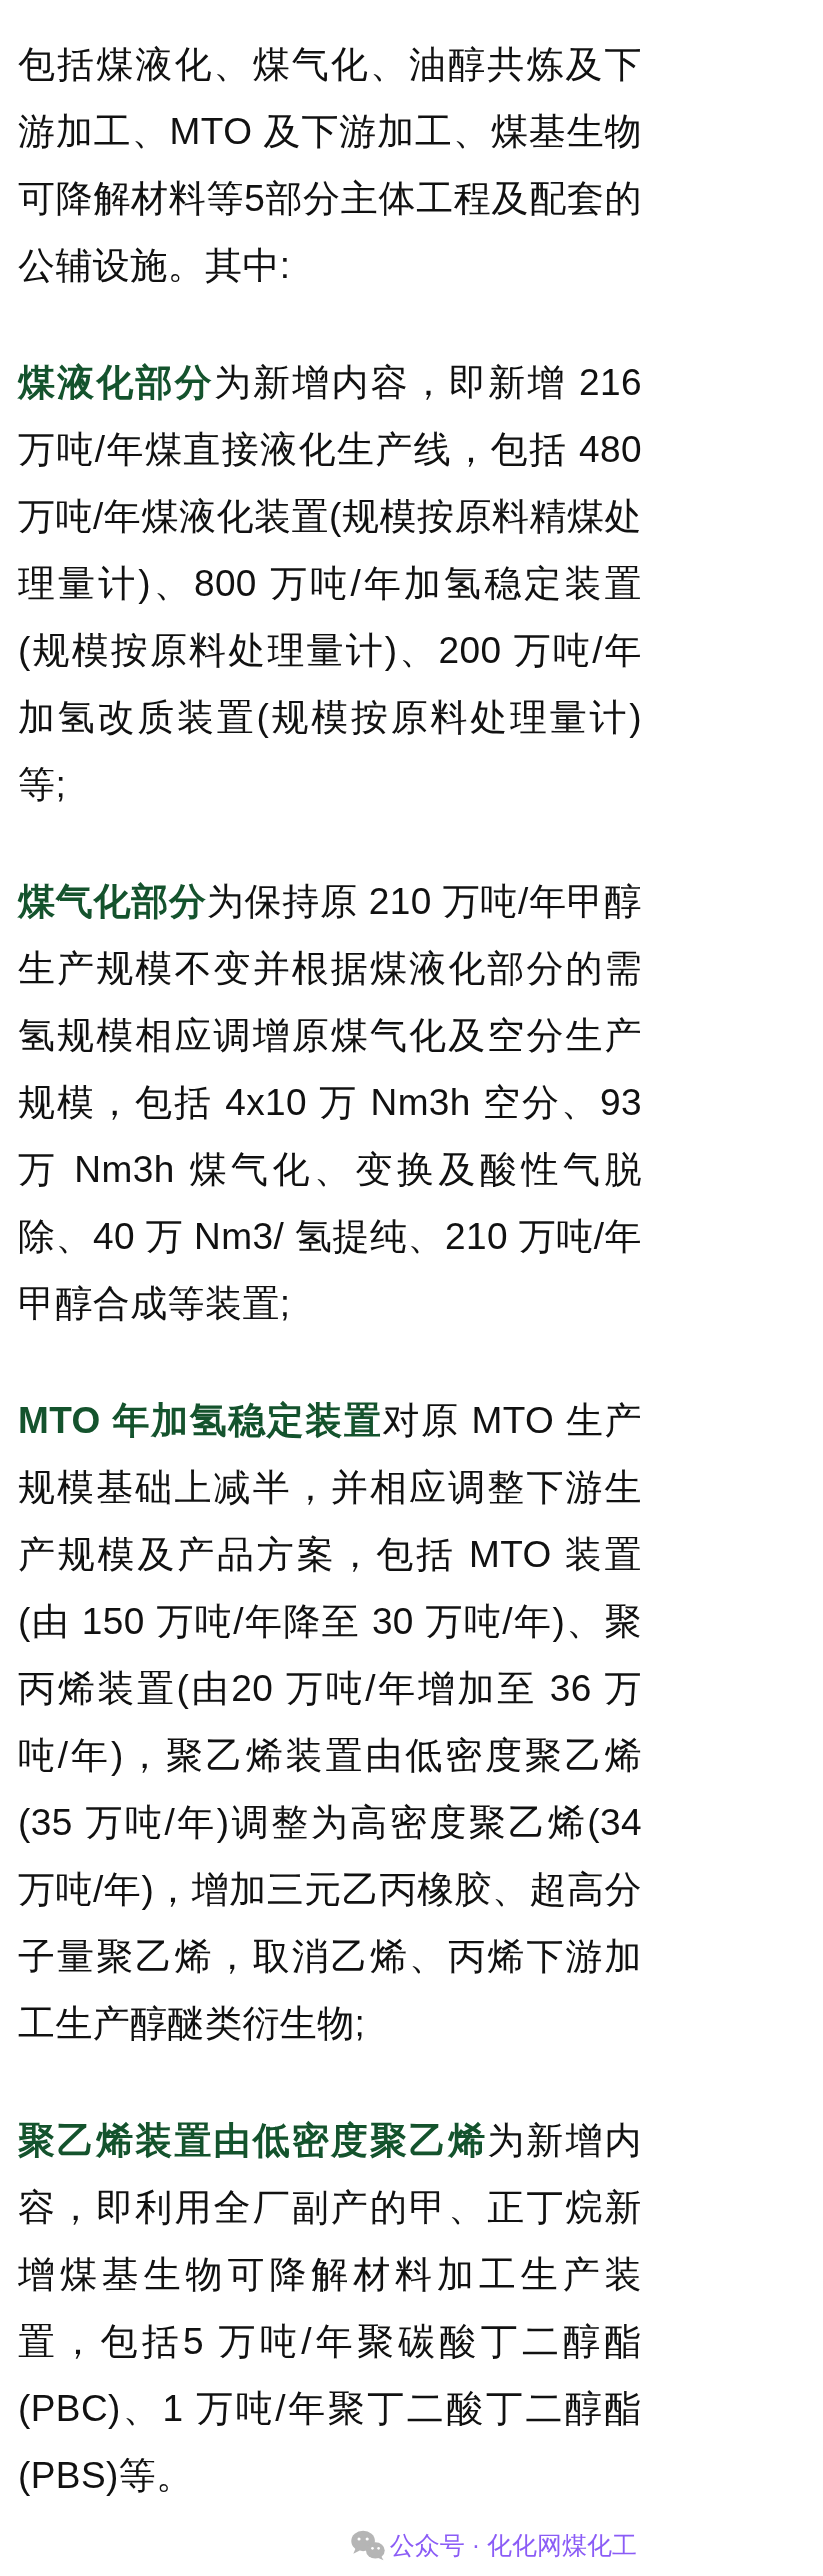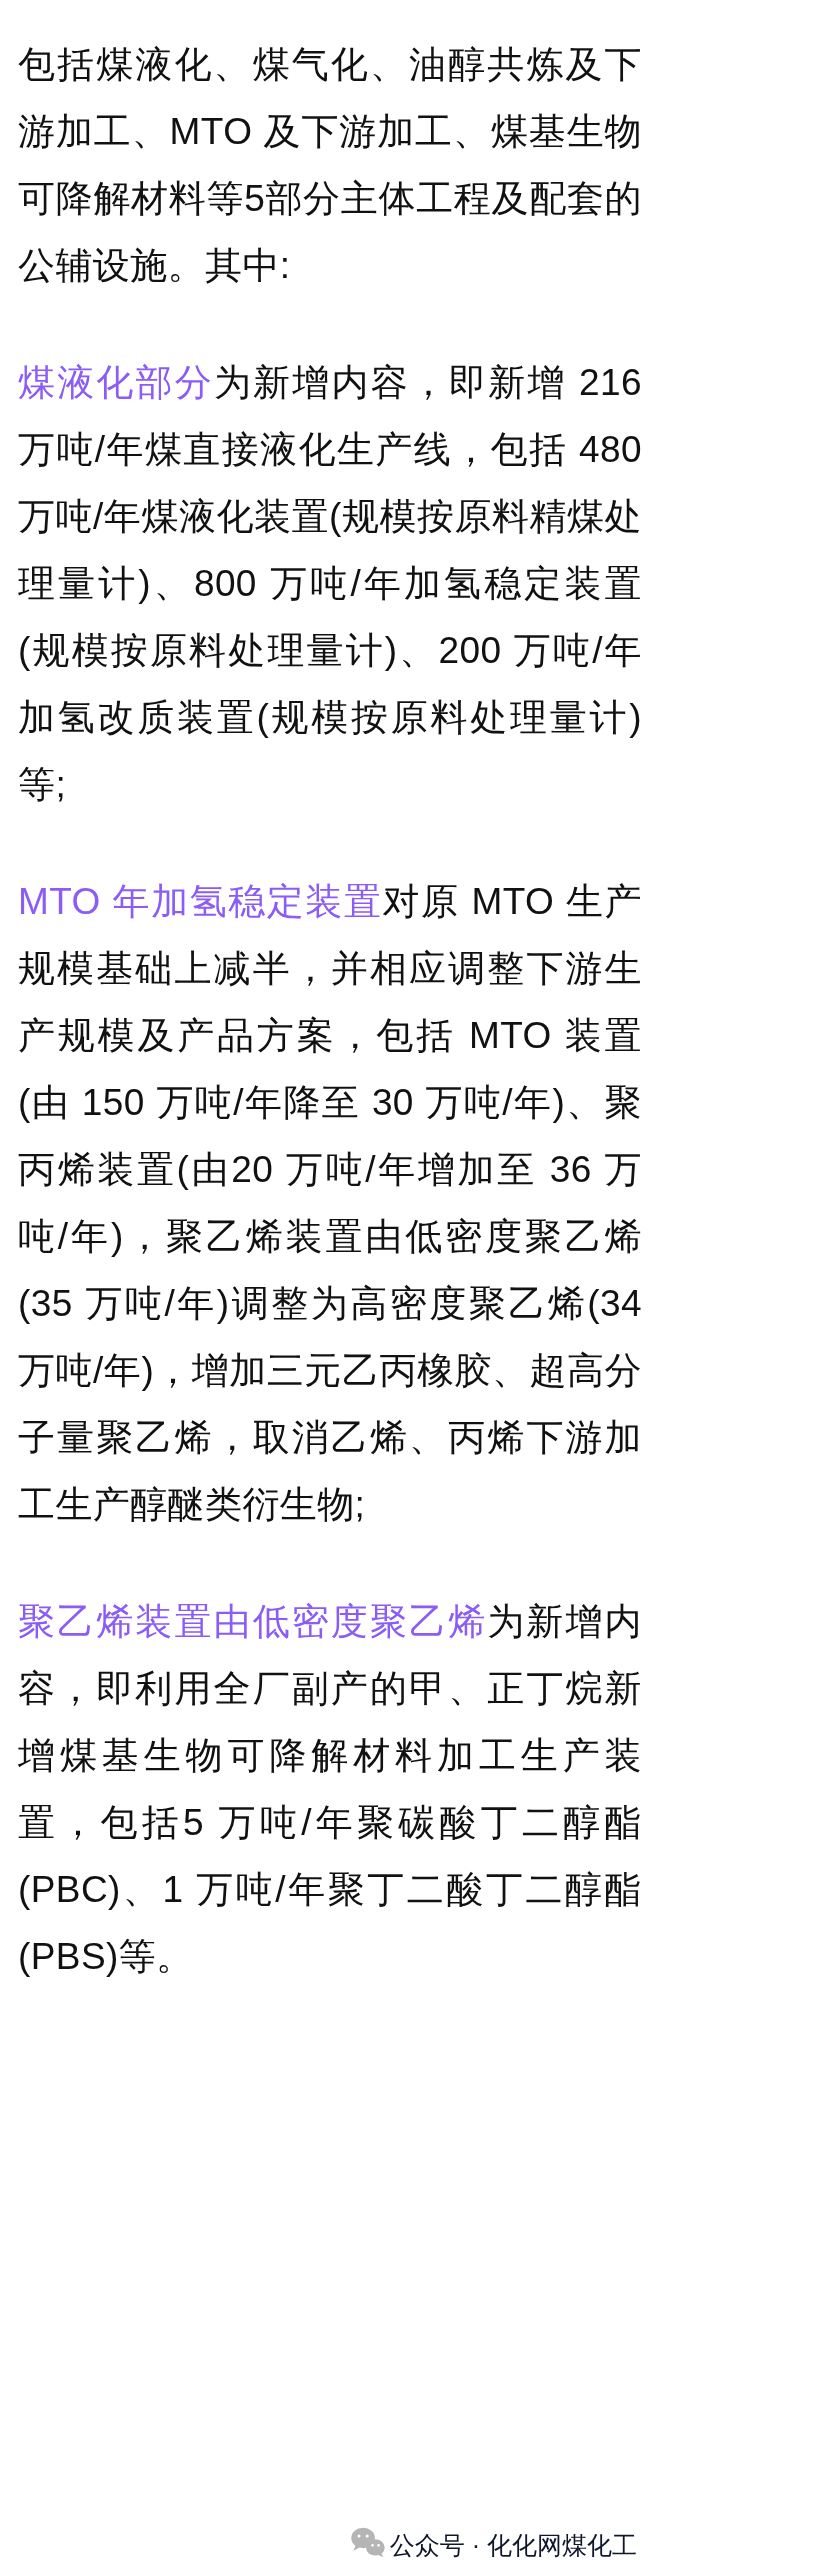--- a/index.html
+++ b/index.html
@@ -23,31 +23,31 @@
     font-size: 37px;
     line-height: 67px;
     text-align: justify;
     text-justify: inter-ideograph;
     letter-spacing: 0.4px;
     color: #111111;
     margin-bottom: 50px;
   }
   .para:last-child { margin-bottom: 0; }
   .para .lead {
-    font-weight: normal;
-    color: #8b5cf6;
+    font-weight: bold;
+    color: #14532d;
   }
   .watermark {
     position: absolute;
     right: 23px;
     bottom: 13px;
     display: flex;
-    align-items: flex-start;
+    align-items: center;
     gap: 4px;
-    color: #0f172a;
+    color: #8b5cf6;
     font-size: 25px;
     line-height: 36px;
     white-space: nowrap;
     user-select: none;
   }
   .wechat-icon {
     width: 36px;
     height: 31px;
     display: inline-block;
     flex: 0 0 auto;
@@ -55,20 +55,21 @@
 </style>
 </head>
 <body>
 
 <div class="article">
 
   <p class="para"><span class="lead"></span><span>包括煤液化、煤气化、油醇共炼及下游加工、MTO 及下游加工、煤基生物可降解材料等5部分主体工程及配套的公辅设施。其中:</span></p>
 
   <p class="para"><span class="lead">煤液化部分</span><span>为新增内容，即新增 216 万吨/年煤直接液化生产线，包括 480 万吨/年煤液化装置(规模按原料精煤处理量计)、800 万吨/年加氢稳定装置(规模按原料处理量计)、200 万吨/年加氢改质装置(规模按原料处理量计)等;</span></p>
 
+  <p class="para"><span class="lead">煤气化部分</span><span>为保持原 210 万吨/年甲醇生产规模不变并根据煤液化部分的需氢规模相应调增原煤气化及空分生产规模，包括 4x10 万 Nm3h 空分、93 万 Nm3h 煤气化、变换及酸性气脱除、40 万 Nm3/ 氢提纯、210 万吨/年甲醇合成等装置;</span></p>
 
   <p class="para"><span class="lead">MTO 年加氢稳定装置</span><span>对原 MTO 生产规模基础上减半，并相应调整下游生产规模及产品方案，包括 MTO 装置(由 150 万吨/年降至 30 万吨/年)、聚丙烯装置(由20 万吨/年增加至 36 万吨/年)，聚乙烯装置由低密度聚乙烯(35 万吨/年)调整为高密度聚乙烯(34 万吨/年)，增加三元乙丙橡胶、超高分子量聚乙烯，取消乙烯、丙烯下游加工生产醇醚类衍生物;</span></p>
 
 
   <p class="para"><span class="lead">聚乙烯装置由低密度聚乙烯</span><span>为新增内容，即利用全厂副产的甲、正丁烷新增煤基生物可降解材料加工生产装置，包括5 万吨/年聚碳酸丁二醇酯(PBC)、1 万吨/年聚丁二酸丁二醇酯(PBS)等。</span></p>
 
   <div class="watermark">
     <svg class="wechat-icon" viewBox="0 0 44 38" xmlns="http://www.w3.org/2000/svg" aria-hidden="true">
       <g fill="#b5b5b5">
         <ellipse cx="16" cy="13.5" rx="14.5" ry="12.5"></ellipse>

